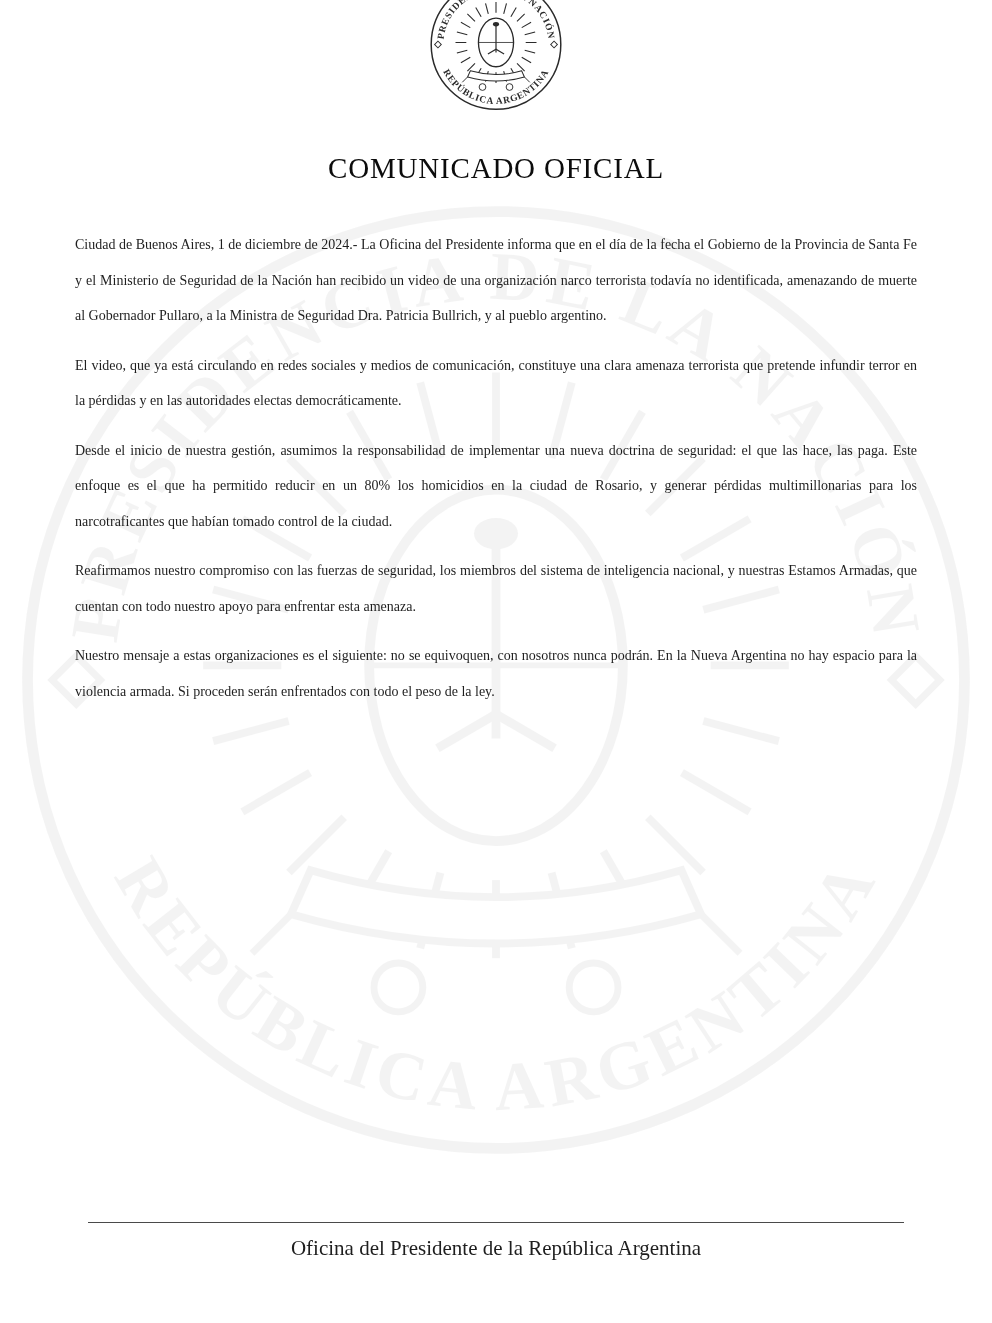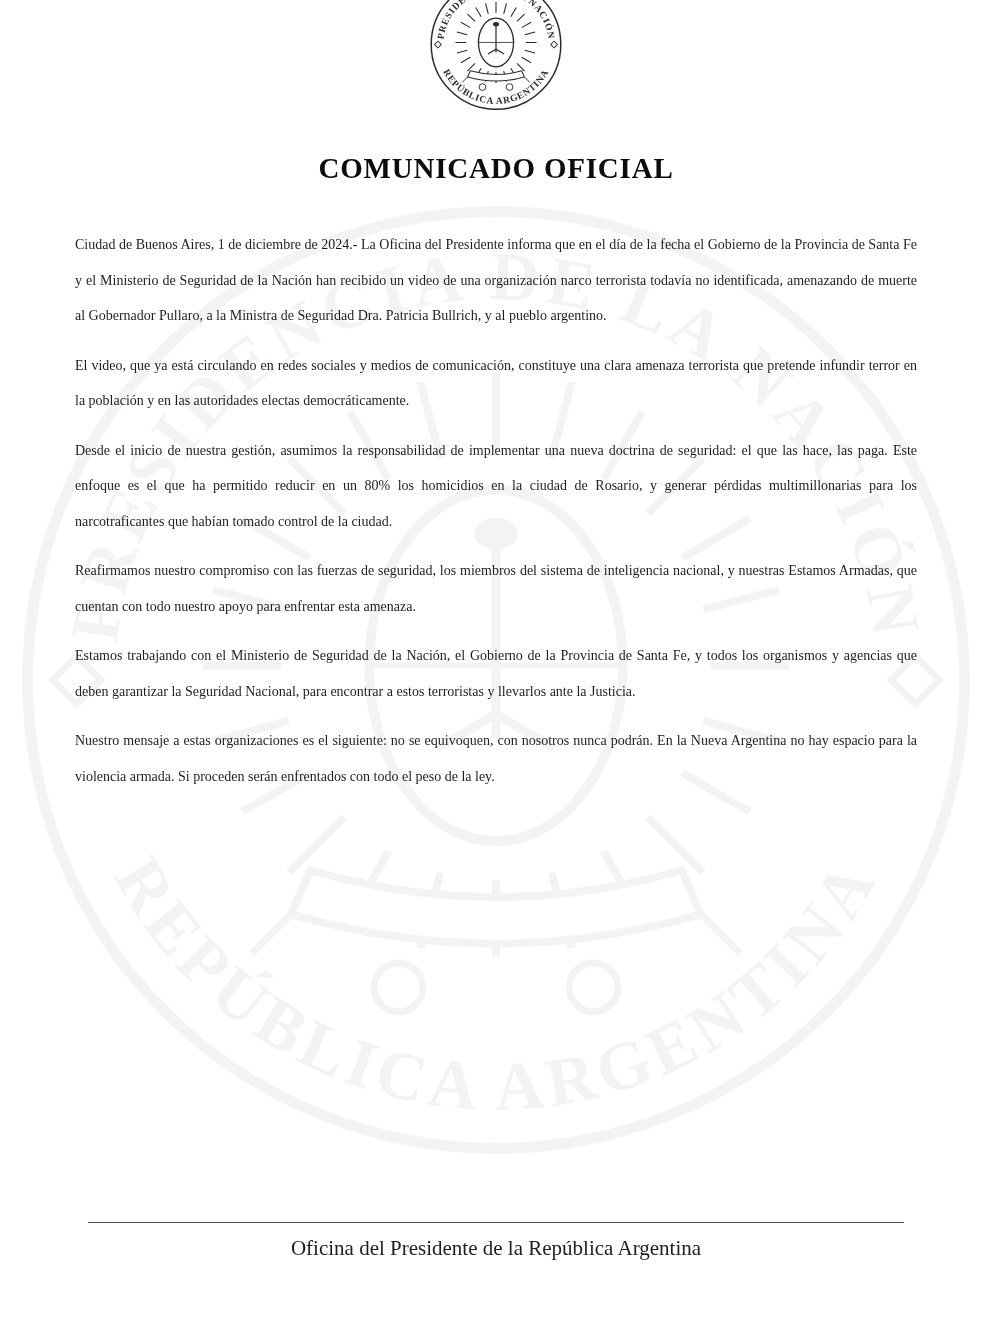--- a/index.html
+++ b/index.html
@@ -24,21 +24,21 @@
   .seal {
     position: absolute;
     left: 50%; top: -23px;
     transform: translateX(-50%);
     width: 135px; height: 135px;
   }
   .title {
     margin: 40px 0 0 0;
     text-align: center;
     font-size: 29px;
-    font-weight: bold;
+    font-weight: normal;
     letter-spacing: 0.8px;
     color: #0c0c0c;
   }
   .paragraphs { margin-top: 42px; }
   .para {
     font-size: 14px;
     line-height: 35.5px;
     text-align: justify;
     margin: 0 0 14px 0;
   }
@@ -135,24 +135,23 @@
   <div class="seal-wrap">
     <svg class="seal" viewBox="0 0 200 200">
       <use href="#seal-symbol"></use>
     </svg>
   </div>
 
   <h1 class="title">COMUNICADO OFICIAL</h1>
 
   <div class="paragraphs">
     <p class="para">Ciudad de Buenos Aires, 1 de diciembre de 2024.- La Oficina del Presidente informa que en el día de la fecha el Gobierno de la Provincia de Santa Fe y el Ministerio de Seguridad de la Nación han recibido un video de una organización narco terrorista todavía no identificada, amenazando de muerte al Gobernador Pullaro, a la Ministra de Seguridad Dra. Patricia Bullrich, y al pueblo argentino.</p>
-    <p class="para">El video, que ya está circulando en redes sociales y medios de comunicación, constituye una clara amenaza terrorista que pretende infundir terror en la población y en las autoridades electas democráticamente.</p>
+    <p class="para">El video, que ya está circulando en redes sociales y medios de comunicación, constituye una clara amenaza terrorista que pretende infundir terror en la pérdidas y en las autoridades electas democráticamente.</p>
     <p class="para">Desde el inicio de nuestra gestión, asumimos la responsabilidad de implementar una nueva doctrina de seguridad: el que las hace, las paga. Este enfoque es el que ha permitido reducir en un 80% los homicidios en la ciudad de Rosario, y generar pérdidas multimillonarias para los narcotraficantes que habían tomado control de la ciudad.</p>
     <p class="para">Reafirmamos nuestro compromiso con las fuerzas de seguridad, los miembros del sistema de inteligencia nacional, y nuestras Estamos Armadas, que cuentan con todo nuestro apoyo para enfrentar esta amenaza.</p>
-    <p class="para">Estamos trabajando con el Ministerio de Seguridad de la Nación, el Gobierno de la Provincia de Santa Fe, y todos los organismos y agencias que deben garantizar la Seguridad Nacional, para encontrar a estos terroristas y llevarlos ante la Justicia.</p>
     <p class="para">Nuestro mensaje a estas organizaciones es el siguiente: no se equivoquen, con nosotros nunca podrán. En la Nueva Argentina no hay espacio para la violencia armada. Si proceden serán enfrentados con todo el peso de la ley.</p>
   </div>
 
 </div>
 
 <div class="footer">
   <hr class="footer-rule">
   <div class="footer-text">Oficina del Presidente de la República Argentina</div>
 </div>
 

